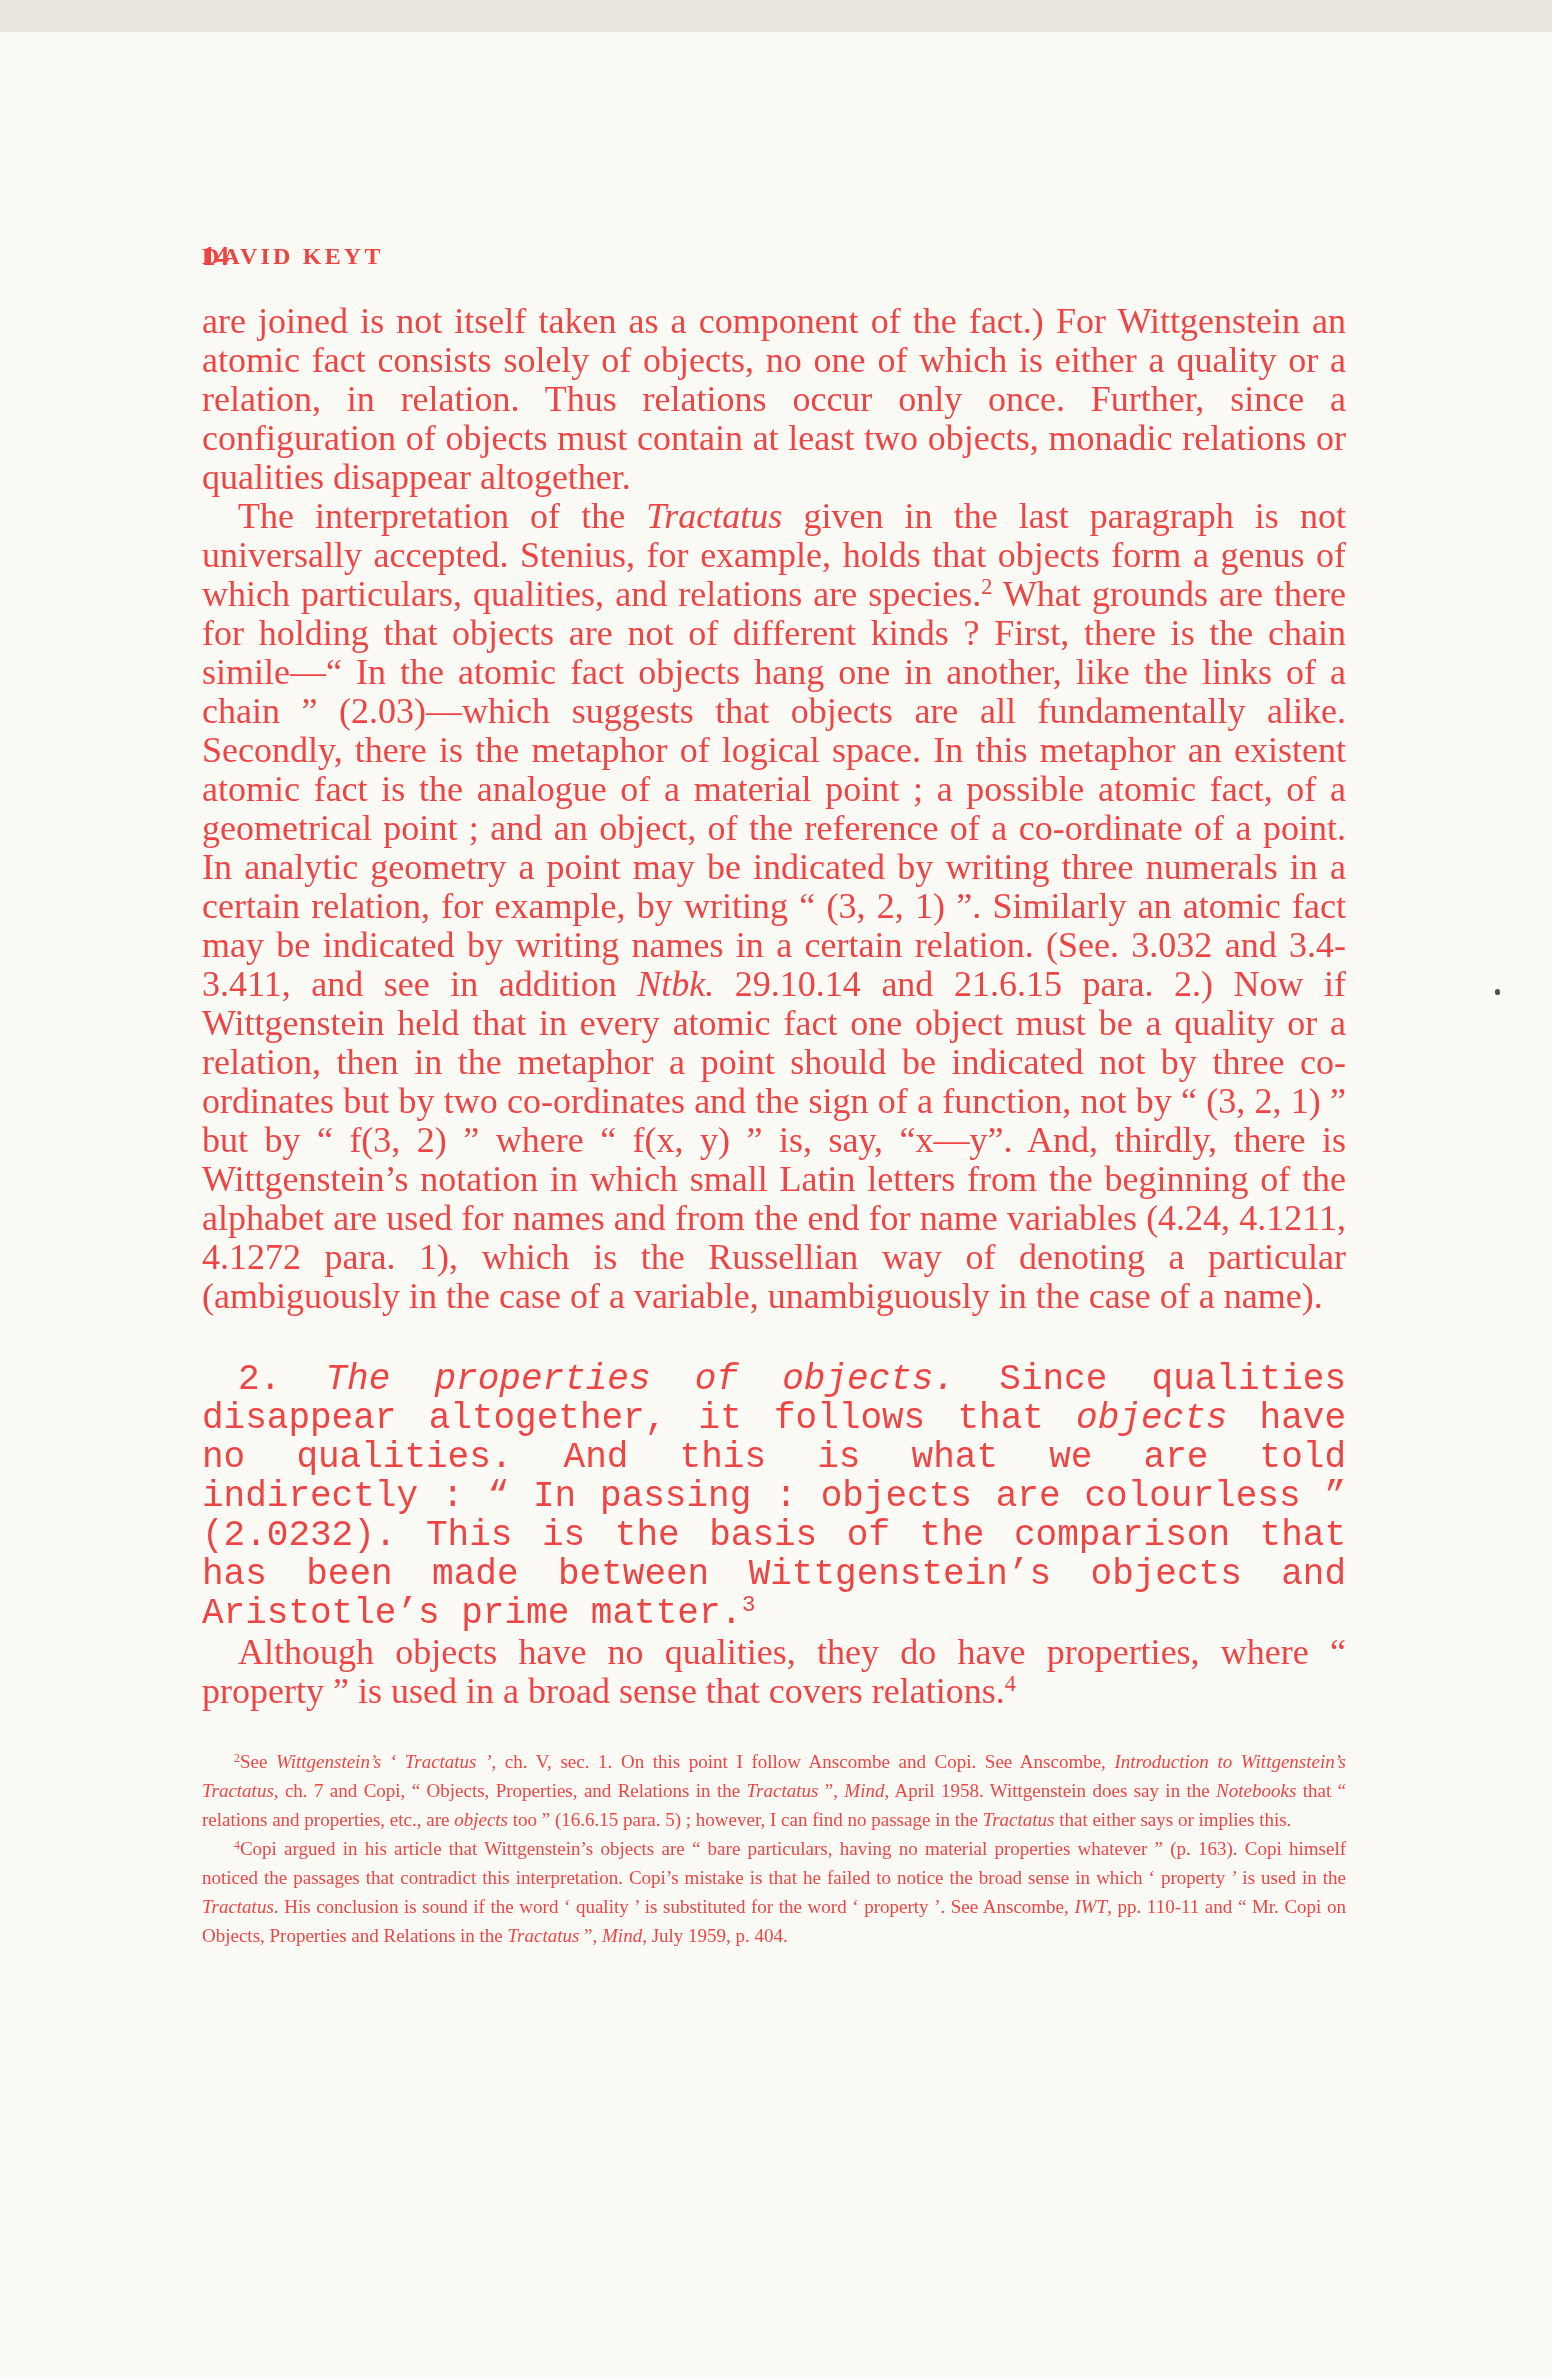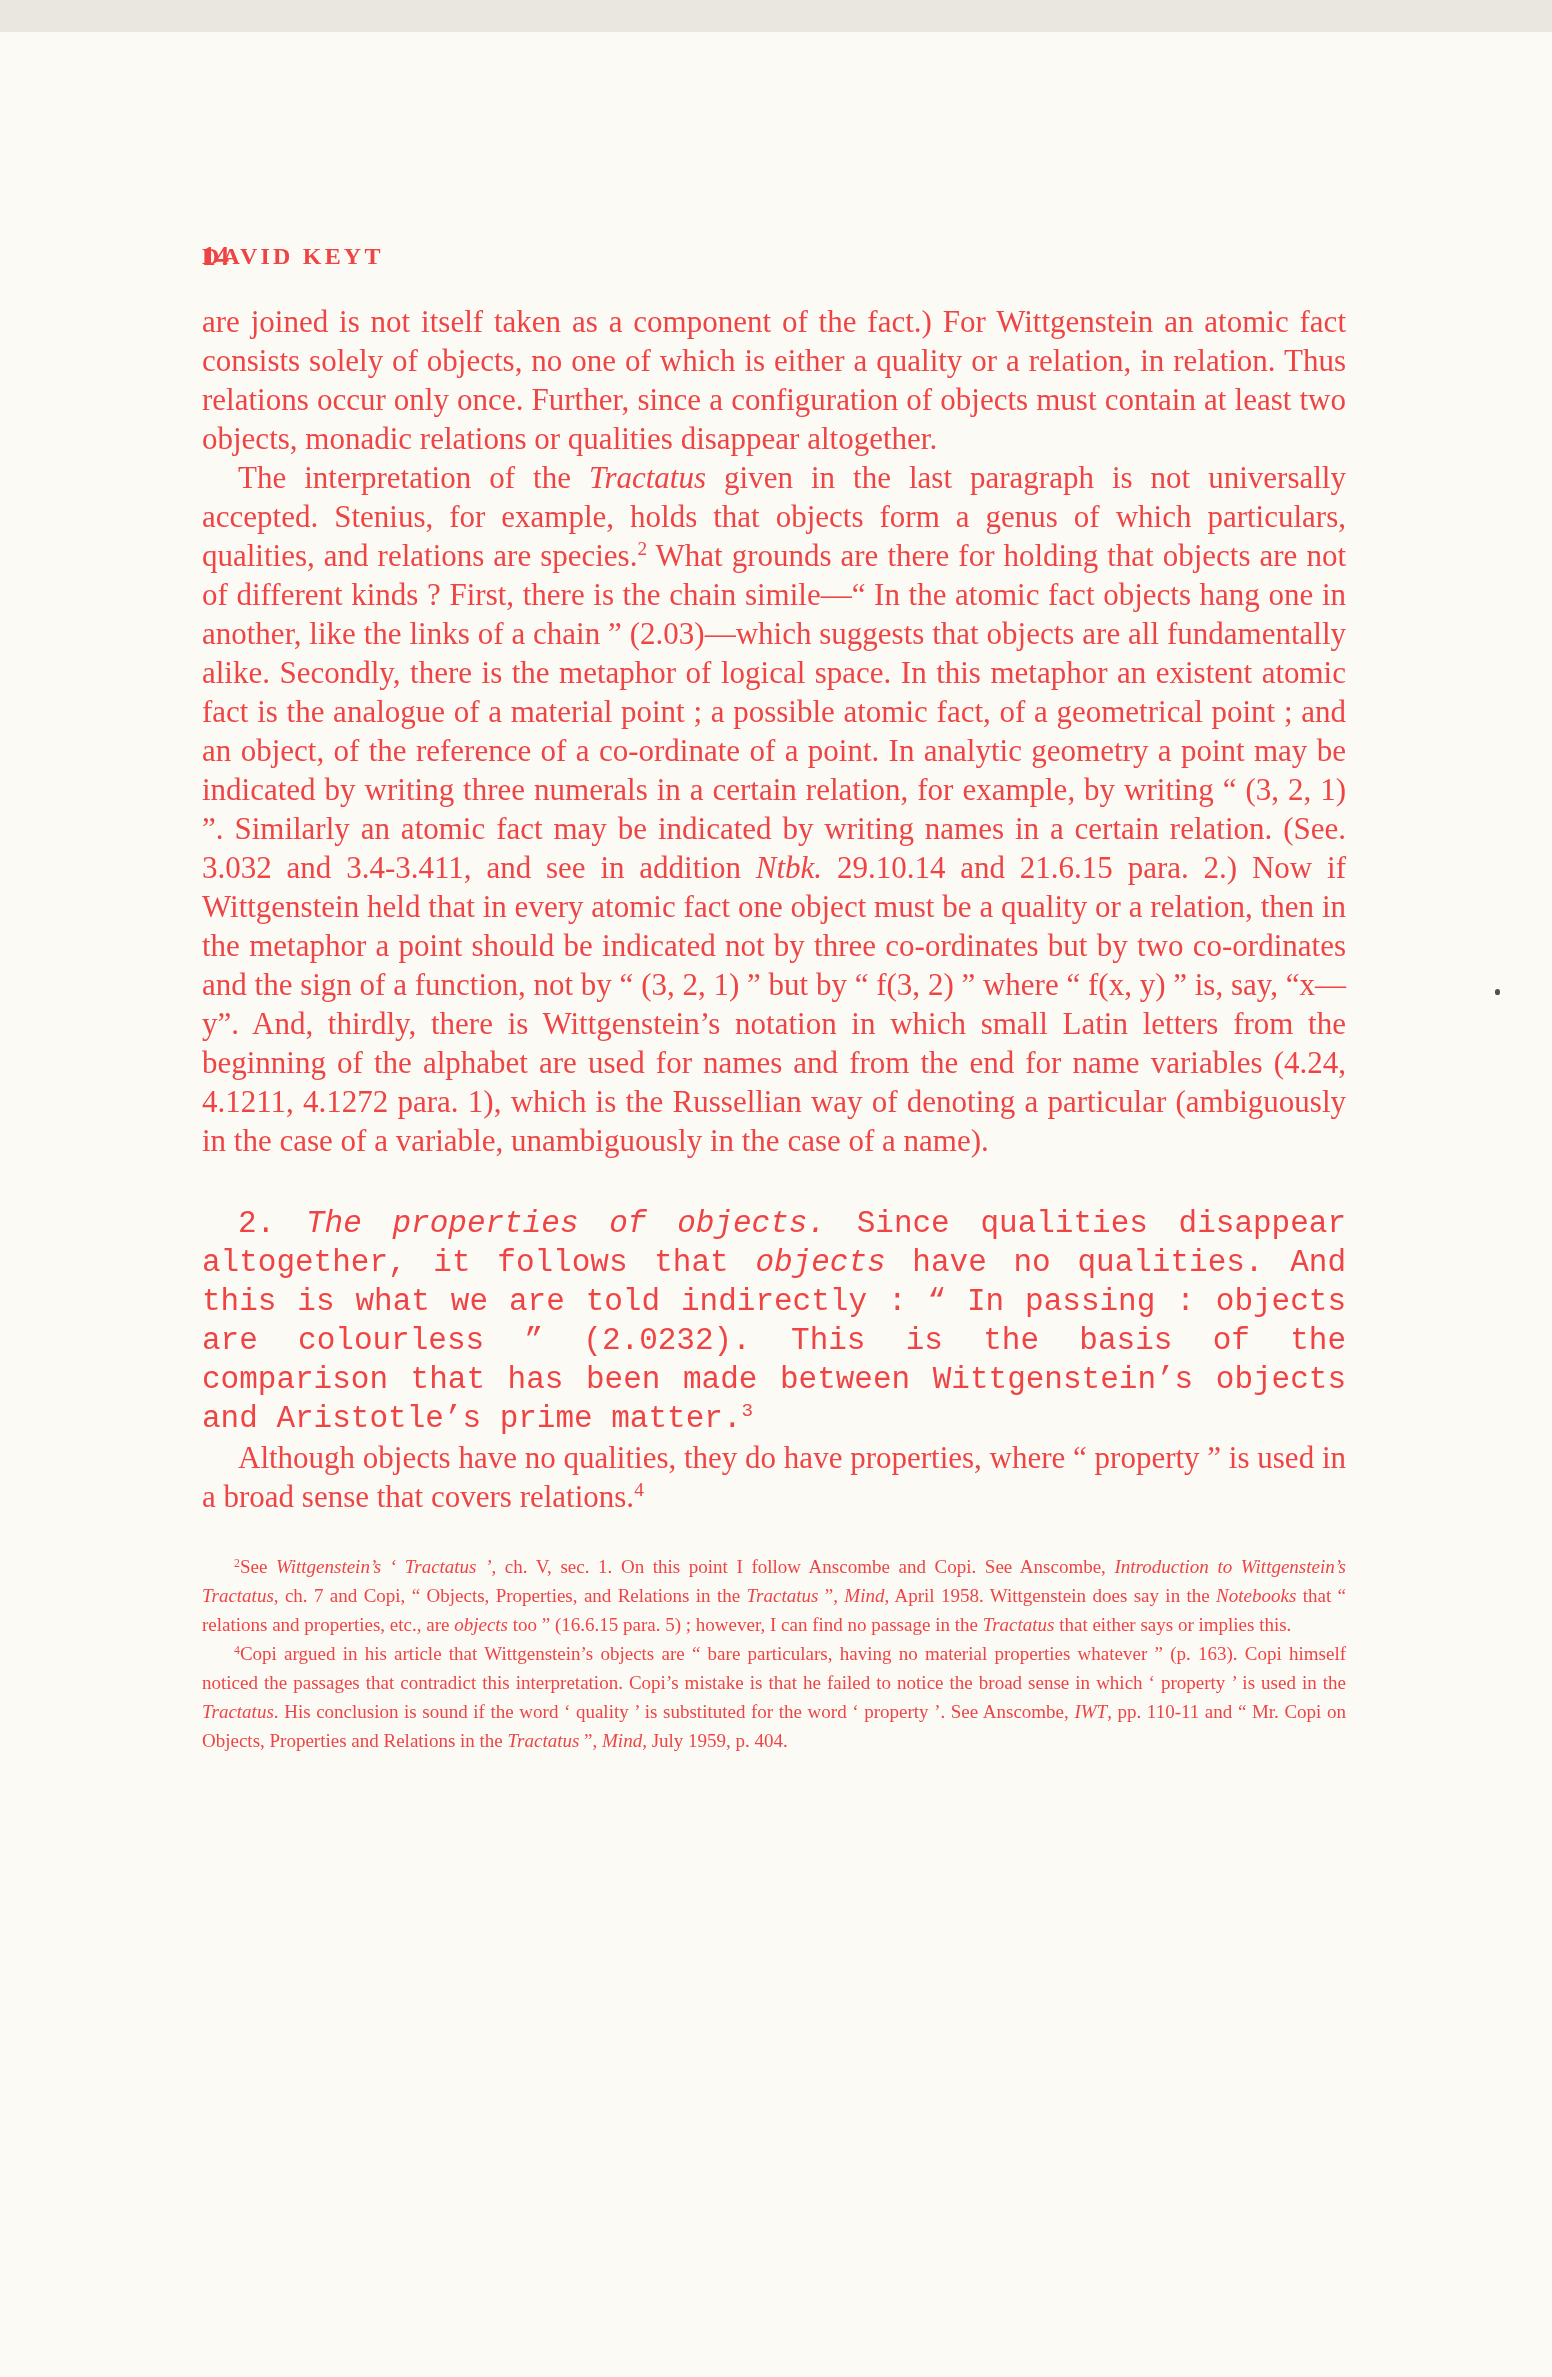--- a/index.html
+++ b/index.html
@@ -40,21 +40,21 @@
     right: 0;
     top: 1.6px;
     text-align: left;
     font-size: 24px;
     font-weight: 700;
     letter-spacing: 3.2px;
   }
   .body-text {
     margin-top: 24px;
     width: 1144px;
-    font-size: 31px;
+    font-size: 36px;
     line-height: 39px;
     text-align: justify;
   }
   .body-text p {
     margin: 0;
   }
   .body-text p.indent {
     text-indent: 36px;
   }
   .body-text p.section-gap {

